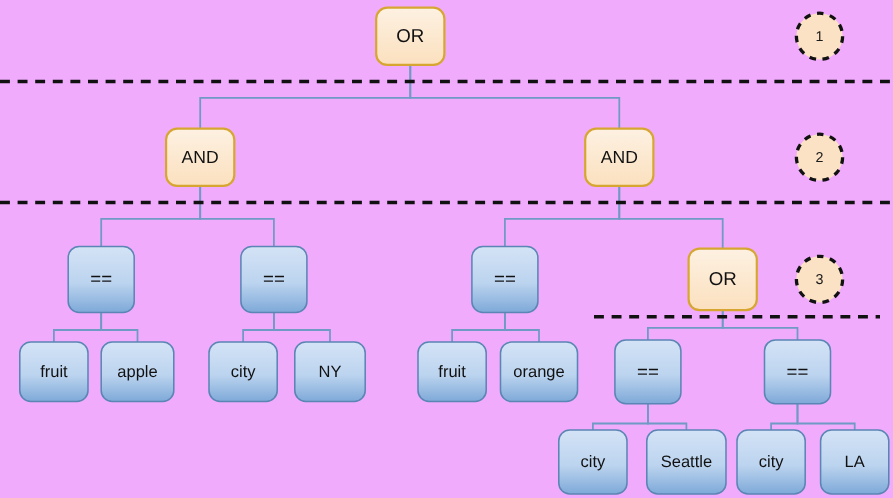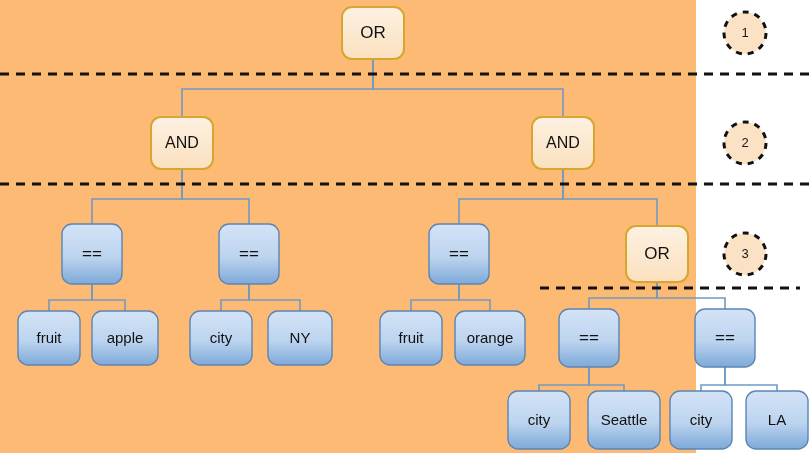--- a/index.html
+++ b/index.html
@@ -9,23 +9,23 @@
     background: #ffffff;
   }
   body {
     width: 812px;
     height: 453px;
     font-family: "Liberation Sans", sans-serif;
     overflow: hidden;
   }
   #diagram-root {
     position: relative;
-    width: 696px;
+    width: 812px;
     height: 453px;
-    background: #fdba74;
+    background: #f0abfc;
   }
   svg.layer {
     position: absolute;
     top: 0;
     left: 0;
     width: 812px;
     height: 453px;
   }
   .node-label {
     font-family: "Liberation Sans", sans-serif;

